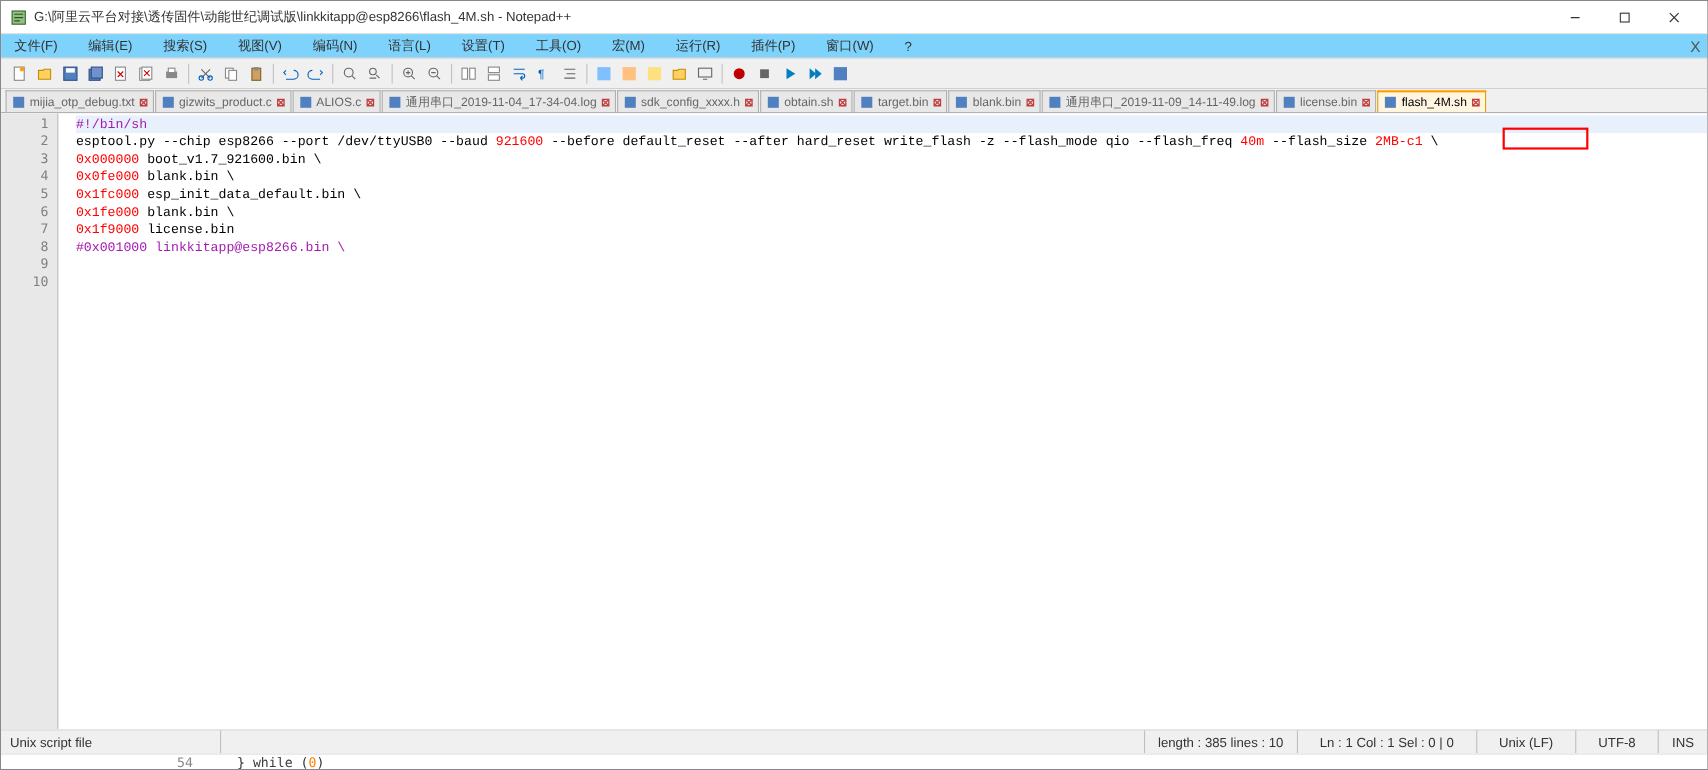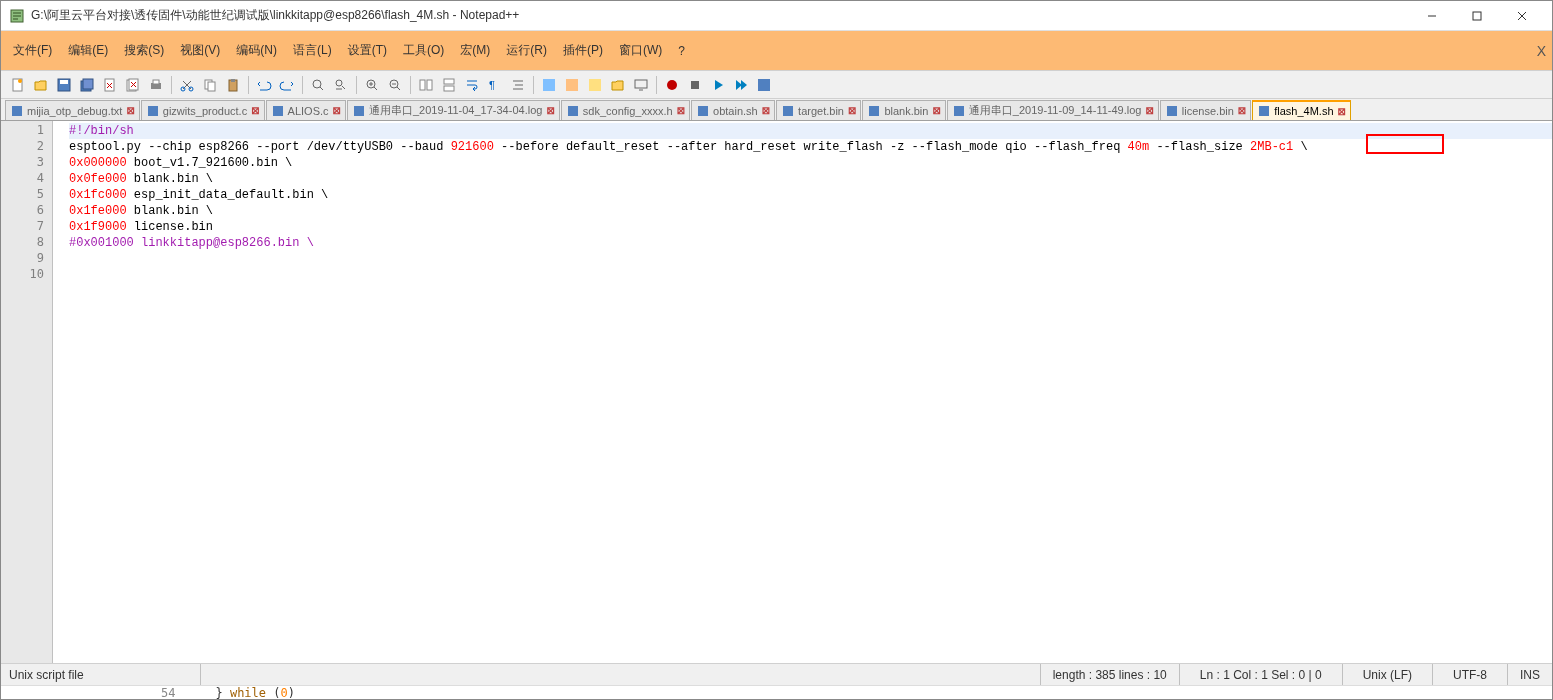--- a/index.html
+++ b/index.html
@@ -3,21 +3,21 @@
 <meta charset="utf-8">
 <style>
 * { margin: 0; padding: 0; box-sizing: border-box; }
 body { font-family: "Microsoft YaHei", "Segoe UI", sans-serif; font-size: 12px; background: #f0f0f0; overflow: hidden; }
 .window { width: 1553px; height: 700px; background: #fff; border: 1px solid #888; display: flex; flex-direction: column; }
 .titlebar { height: 30px; background: #fff; display: flex; align-items: center; padding: 12px 8px; border-bottom: 1px solid #e0e0e0; }
 .titlebar-icon { width: 16px; height: 16px; margin-right: 6px; display: inline-flex; align-items: center; justify-content: center; }
 .titlebar-title { flex: 1; font-size: 12px; color: #333; }
 .win-controls { display: flex; gap: 0; }
 .win-btn { width: 45px; height: 28px; display: flex; align-items: center; justify-content: center; cursor: pointer; font-size: 14px; }
-.menubar { height: 40px; background: #fdba74; display: flex; align-items: center; padding: 0 6px; gap: 4px; border-bottom: 1px solid #d0d0d0; position: relative; }
+.menubar { height: 22px; background: #7dd3fc; display: flex; align-items: center; padding: 0 6px; gap: 16px; border-bottom: 1px solid #d0d0d0; position: relative; }
 .menu-item { padding: 2px 6px; cursor: pointer; font-size: 12px; color: #333; }
 .menubar-close { position: absolute; right: 6px; font-size: 14px; cursor: pointer; color: #555; }
 .toolbar { height: 28px; background: #f0f0f0; display: flex; align-items: center; padding: 0 6px; gap: 1px; border-bottom: 1px solid #d0d0d0; }
 .tb-btn { width: 22px; height: 22px; display: flex; align-items: center; justify-content: center; cursor: pointer; border-radius: 2px; }
 .tb-sep { width: 1px; height: 18px; background: #c0c0c0; margin: 0 3px; }
 .tabbar { height: 22px; background: #f0f0f0; display: flex; align-items: flex-end; padding: 0 4px; border-bottom: 1px solid #a0a0a0; overflow: hidden; }
 .tab { height: 20px; background: #e8e8e8; border: 1px solid #b0b0b0; border-bottom: none; display: flex; align-items: center; padding: 0 4px; margin-right: 1px; font-size: 11px; cursor: pointer; white-space: nowrap; color: #666; }
 .tab.active { background: #fff5e0; border-color: #e0a000; border-top: 2px solid #ffa000; color: #000; }
 .tab-icon { width: 14px; height: 14px; margin-right: 3px; display: inline-flex; align-items: center; justify-content: center; }
 .tab-close { margin-left: 4px; color: #c04040; font-weight: bold; cursor: pointer; font-size: 10px; }
@@ -30,21 +30,21 @@
 .sh-shebang { color: #a21caf; }
 .sh-num { color: #ff0000; }
 .sh-comment { color: #a21caf; }
 .red-box { position: absolute; border: 2px solid #ff0000; background: transparent; pointer-events: none; }
 .statusbar { height: 22px; background: #f0f0f0; border-top: 1px solid #d0d0d0; display: flex; align-items: center; font-size: 12px; color: #333; }
 .sb-left { padding: 0 8px; flex: 0 0 auto; border-right: 1px solid #c0c0c0; height: 100%; display: flex; align-items: center; width: 200px; }
 .sb-spacer { flex: 1; }
 .sb-cell { padding: 0 12px; border-left: 1px solid #c0c0c0; height: 100%; display: flex; align-items: center; }
 .sb-cell.wider { padding: 0 20px; }
 .bottom-fragment { height: 14px; background: #fff; font-family: Consolas, monospace; font-size: 12px; padding-left: 160px; color: #333; border-top: 1px solid #ddd; overflow: hidden; }
-.bottom-fragment .kw { color: #a16207; }
+.bottom-fragment .kw { color: #404040; }
 .bottom-fragment .num { color: #ff8000; }
 svg { display: block; }
 </style>
 </head>
 <body>
 
 <div class="window">
 
   <div class="titlebar">
     <span class="titlebar-icon">

